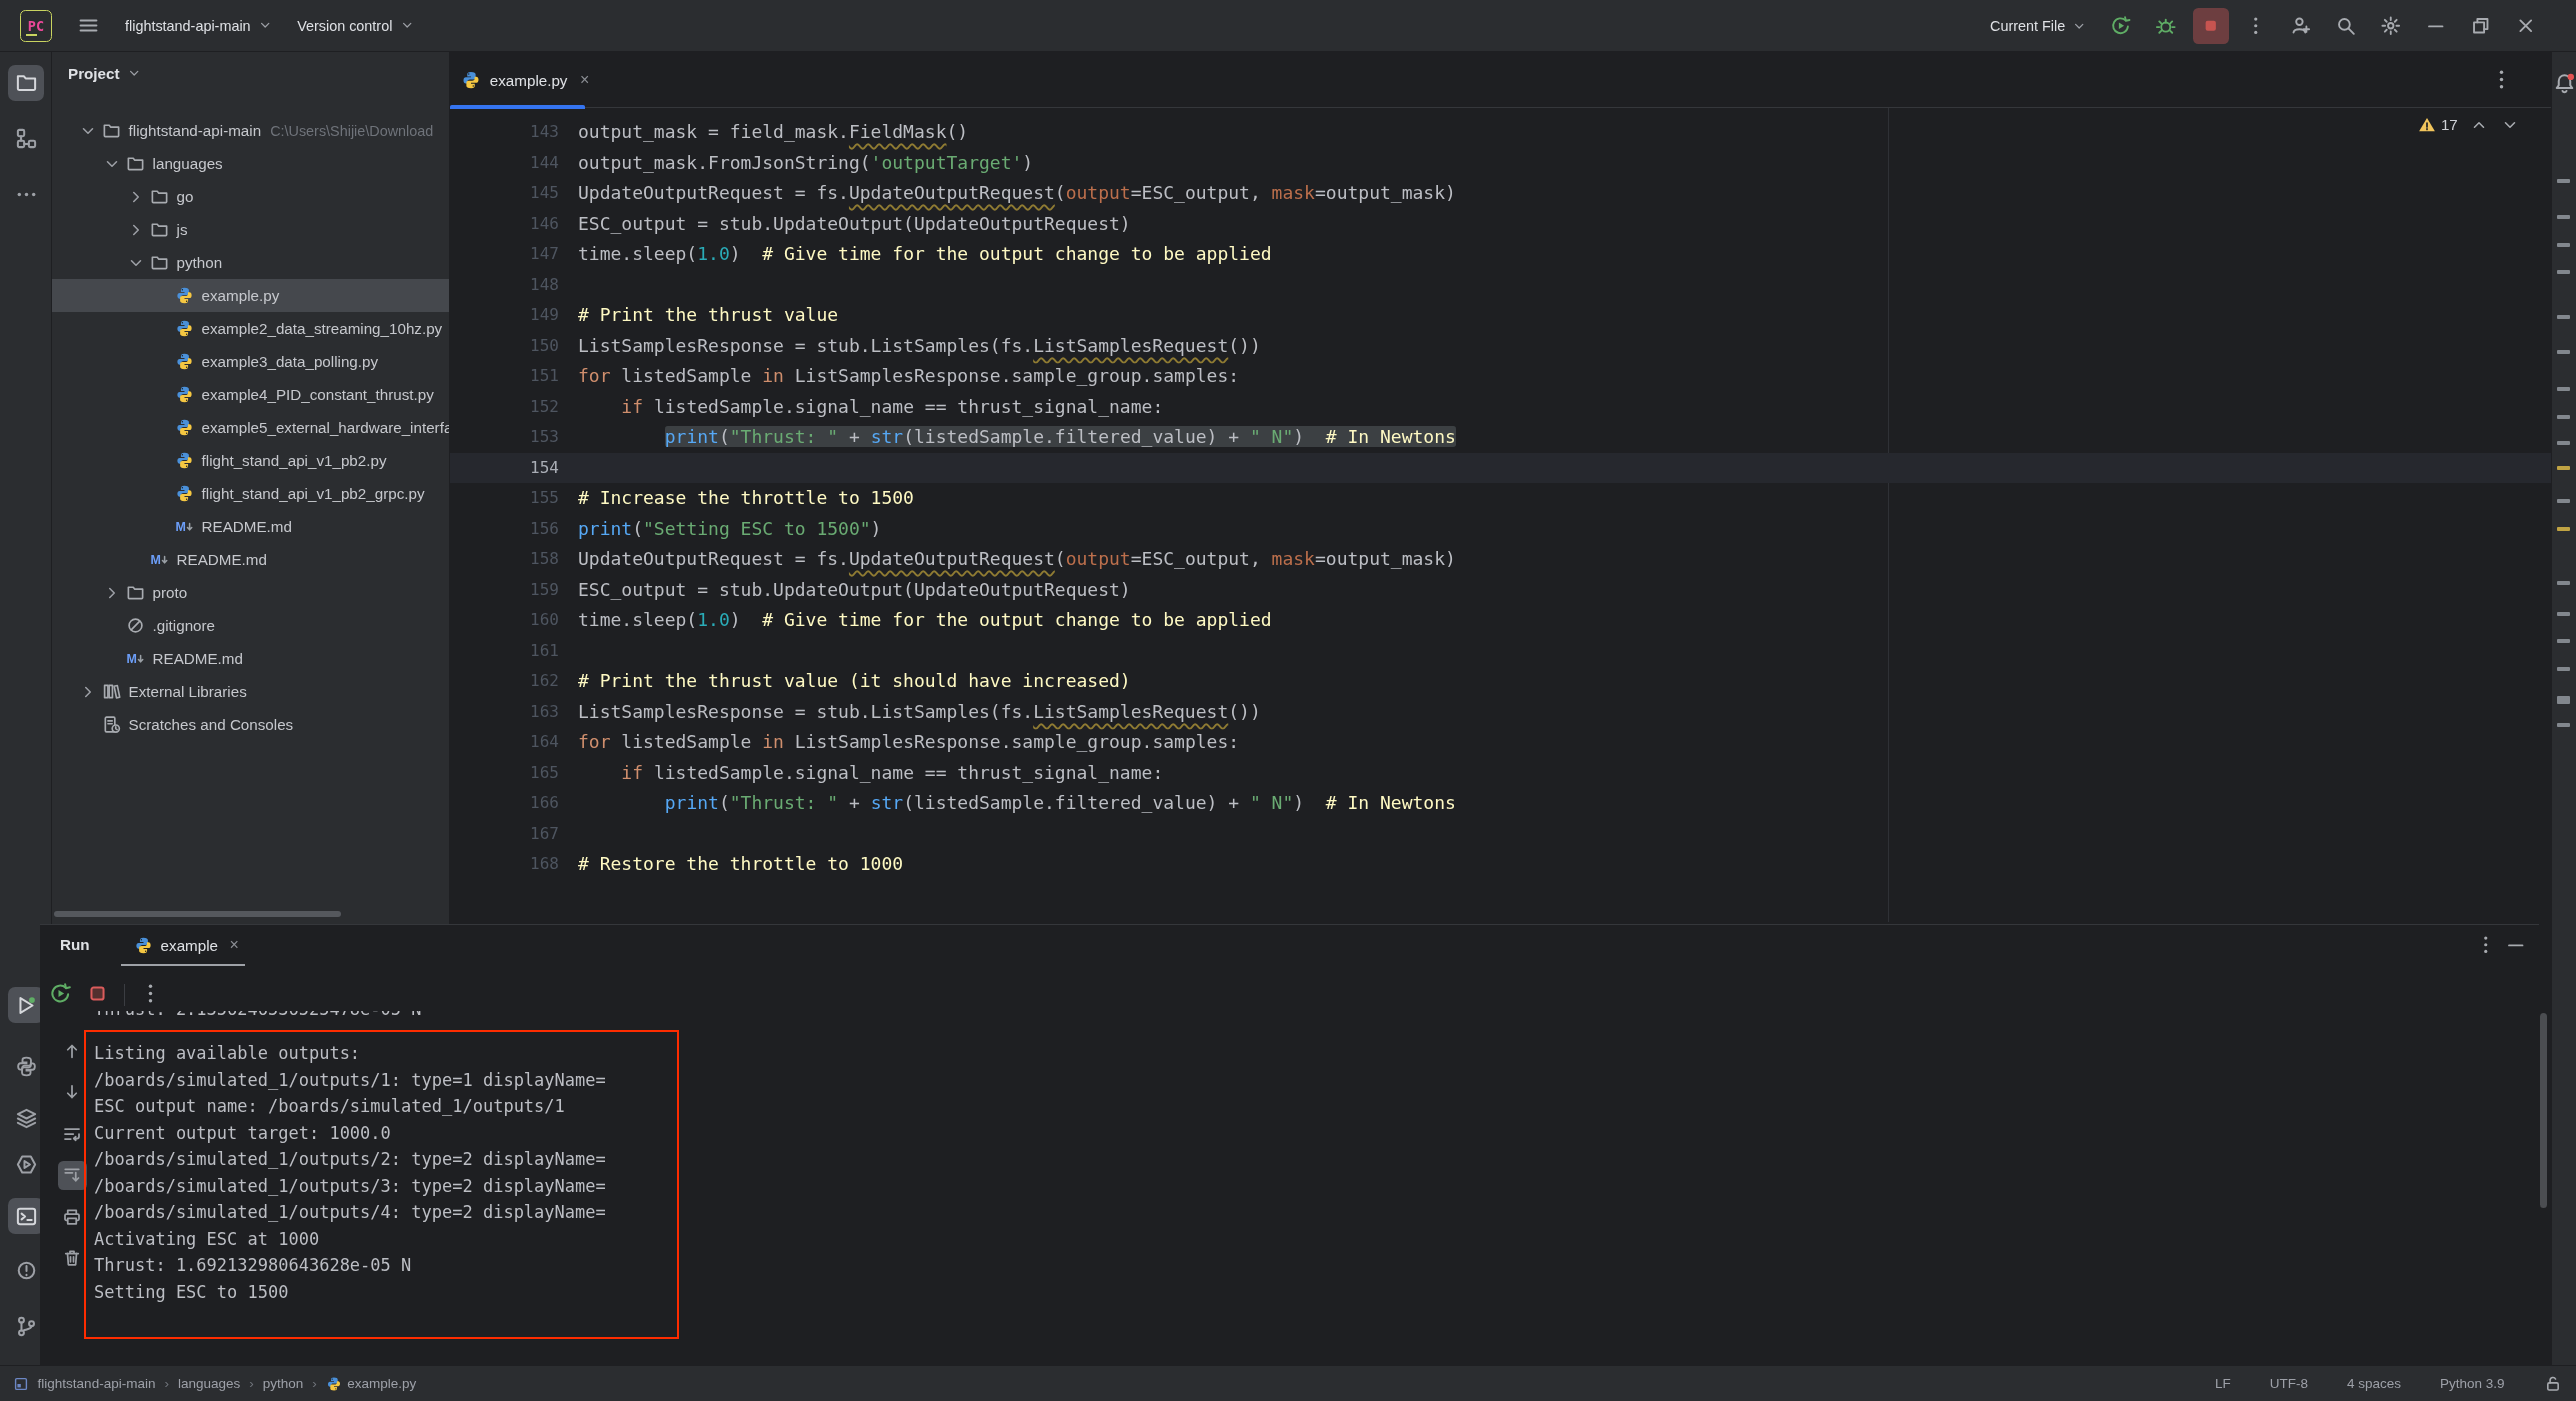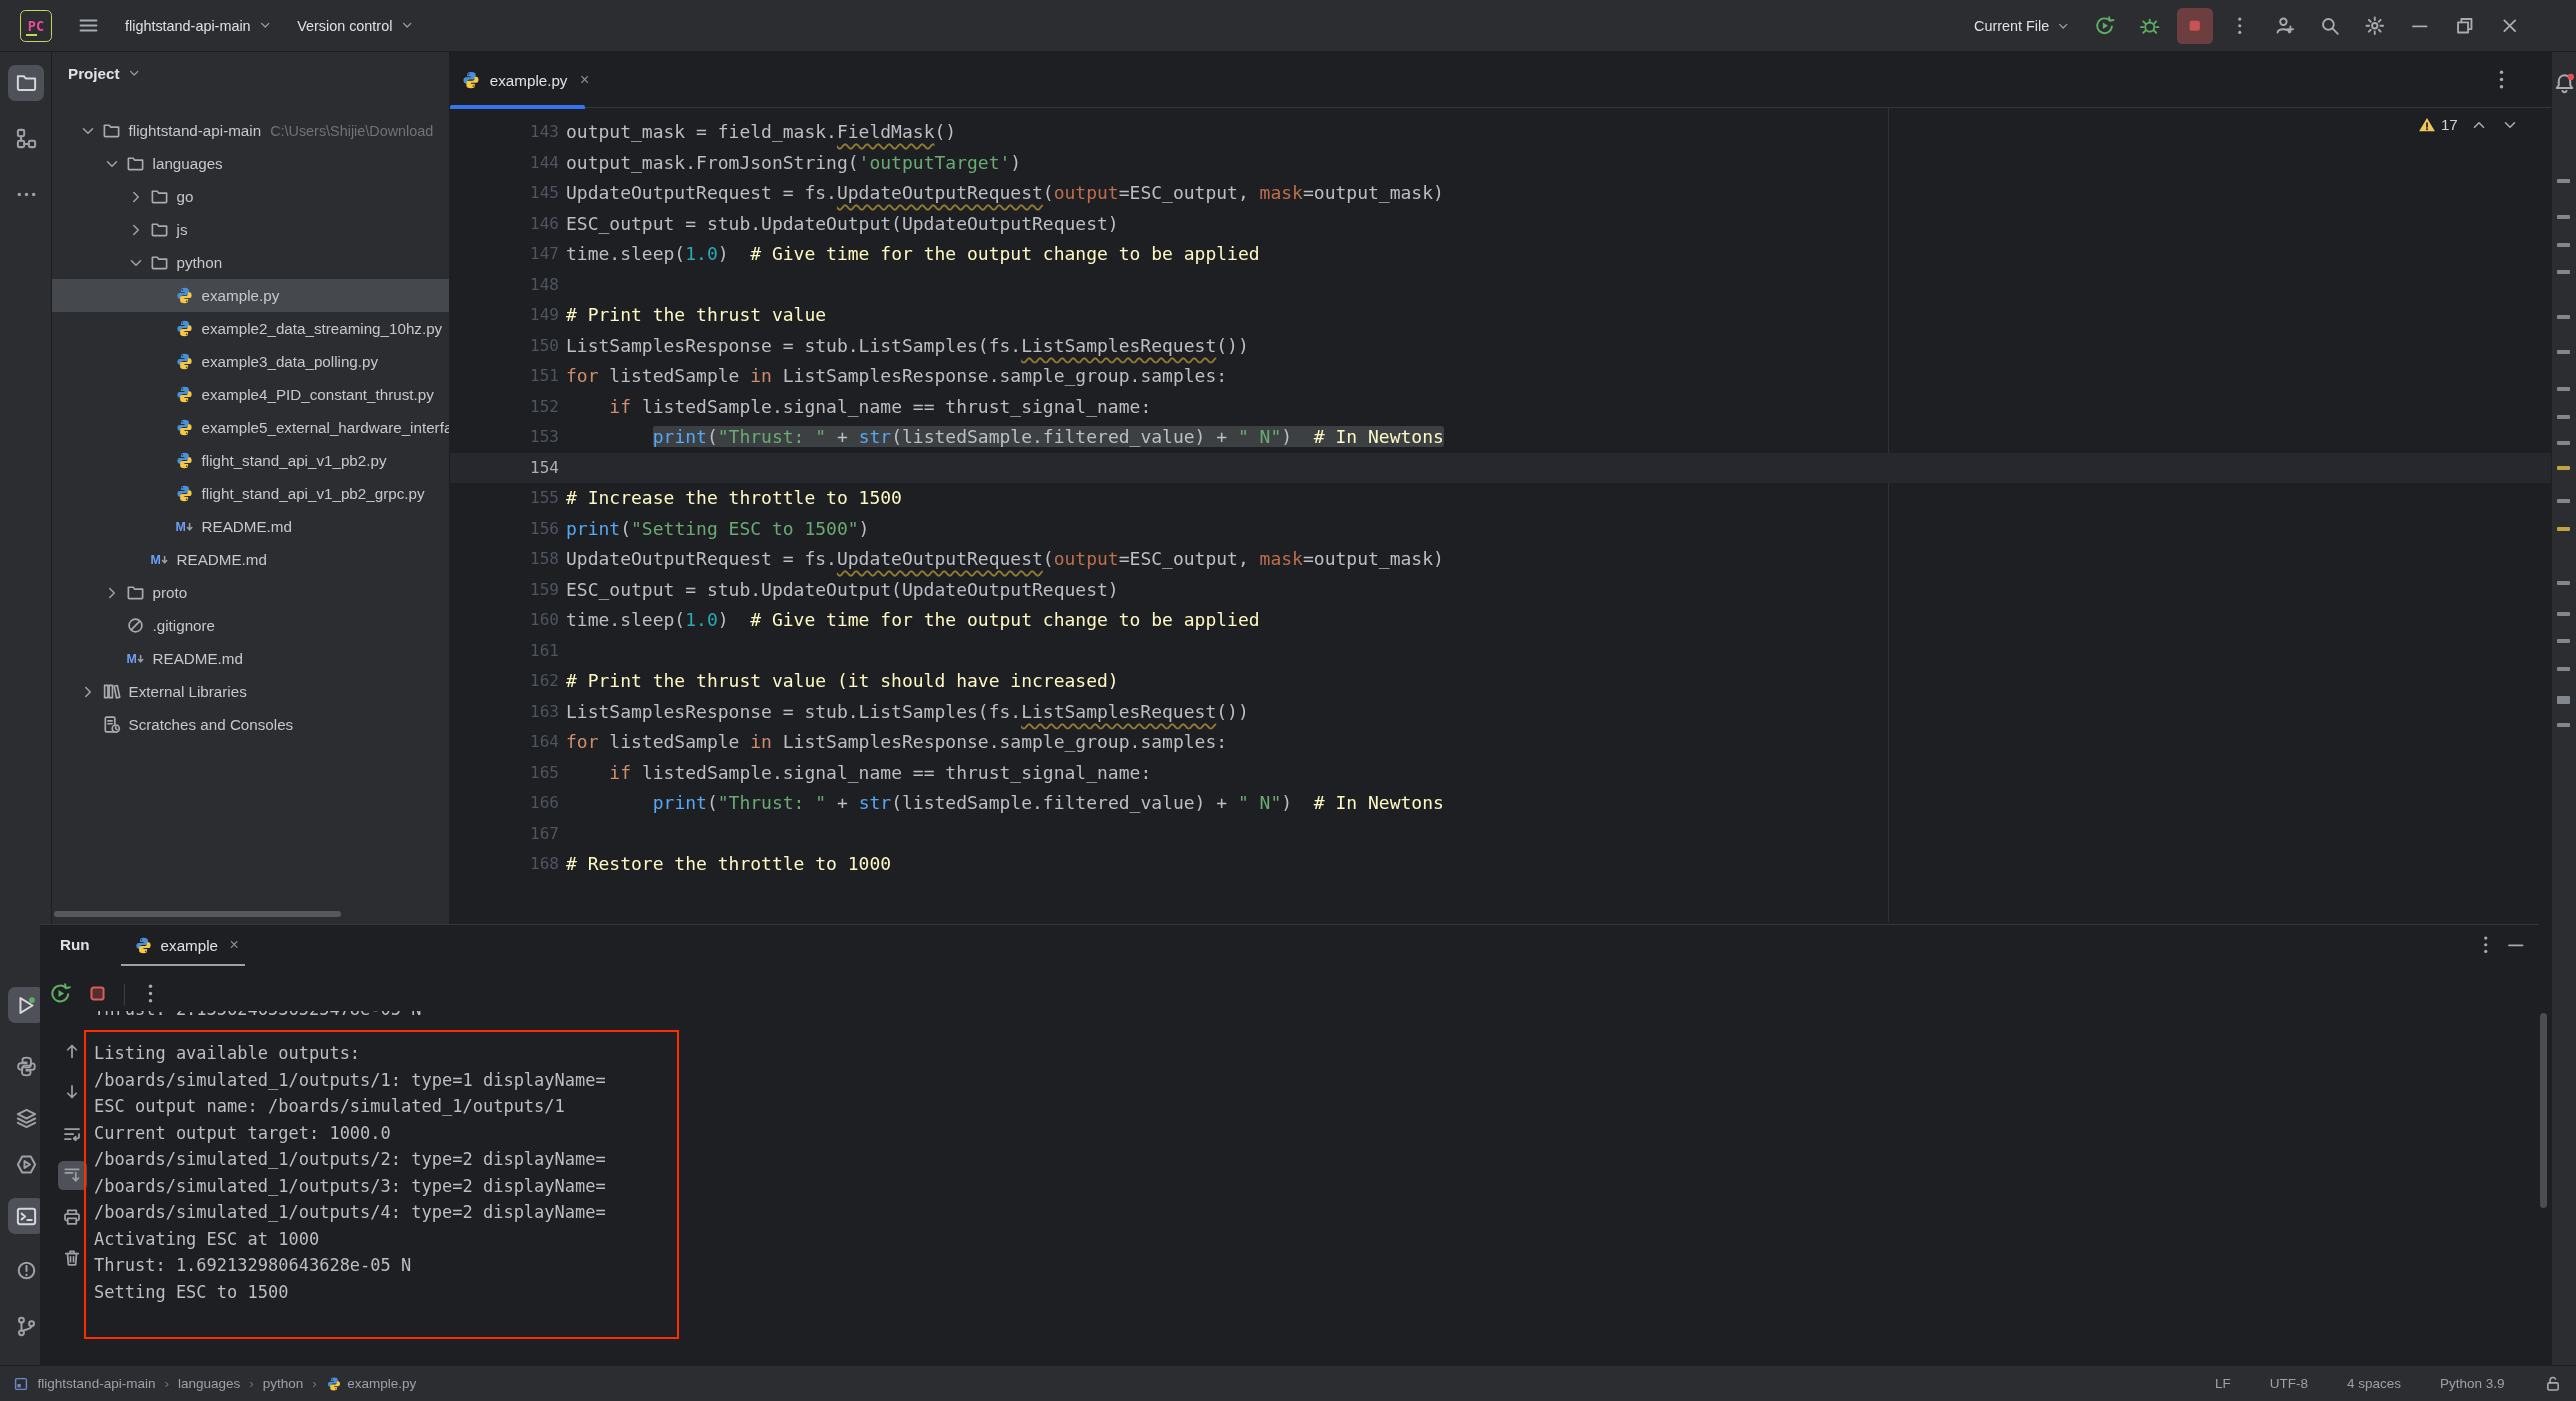--- a/index.html
+++ b/index.html
@@ -7,21 +7,21 @@
     font-family:"Liberation Sans",sans-serif; color:#bcbec4; }
   .ic { display:inline-flex; align-items:center; justify-content:center; color:#a8abb0; }
   .ic svg { width:100%; height:100%; }
 
   
   #titlebar { position:absolute; left:0; top:0; width:2576px; height:52px; background:#2b2d30;
     border-bottom:0.9px solid #1e1f22; display:flex; align-items:center; }
   #tb-left { display:flex; align-items:center; gap:25px; padding-left:20px; }
   .tb-menu-item { display:flex; align-items:center; gap:7.2px; font-size:14.4px; color:#dfe1e5; cursor:default; }
   .tb-chev { color:#9da0a6; }
-  #tb-right { position:absolute; right:48px; top:0; height:52px; display:flex; align-items:center; gap:9px; }
+  #tb-right { position:absolute; right:32px; top:0; height:52px; display:flex; align-items:center; gap:9px; }
   .tb-btn { width:36px; height:36px; border-radius:5.4px; display:flex; align-items:center; justify-content:center; }
   .tb-btn .ic { width:21.5px; height:21.5px; }
   .tb-btn.red-active { background:rgba(219,92,92,.38); }
   #pycharm-logo { width:32px; height:32px; border:1.8px solid #c9d460; border-radius:5.4px; color:#ec4899;
     font-size:13.5px; font-weight:bold; display:flex; align-items:center; justify-content:center;
     font-family:"DejaVu Sans Mono",monospace; letter-spacing:0; position:relative; }
   #pycharm-logo::after { content:""; position:absolute; left:5.4px; bottom:4.5px; width:10.8px; height:1.8px; background:#c9d460; }
 
   
   #leftstrip { position:absolute; left:0; top:52px; width:52px; height:1313px; background:#2b2d30;
@@ -54,21 +54,21 @@
   .etab-close { color:#8b8e94; font-size:16px; margin-left:3.6px; }
   .etab-underline { position:absolute; left:0; bottom:-0.9px; width:135px; height:3.6px; background:#3574f0; border-radius:1.8px 1.8px 0 0; }
   #tab-kebab { position:absolute; right:38px; top:16px; width:23px; height:23px; }
   #inspect-widget { position:absolute; right:32px; top:59px; height:27px; display:flex; align-items:center; gap:12.6px; font-size:15.2px; color:#ced0d6; }
   #inspect-widget .ic { width:18px; height:18px; }
   #code { position:absolute; left:0; top:65px; width:100%; }
   .code-line { position:relative; height:30.5px; line-height:30.5px; white-space:pre;
     font-family:"DejaVu Sans Mono",monospace; font-size:18px; }
   .code-line .num { position:absolute; left:0; top:0; width:109px; text-align:right; color:#4e5560;
     font-size:16px; font-family:"DejaVu Sans Mono",monospace; }
-  .code-line .segs { position:absolute; left:116px; top:0;text-align:right; }
+  .code-line .segs { position:absolute; left:128px; top:0;text-align:right; }
   .code-line.caret { background:#26282e; }
   .code-line.caret .num { color:#a9adb5; }
   .hlbox { background:#3c4043; border-radius:2.7px; }
   .pl { color:#bcbec4; } .kw { color:#cf8e6d; } .st { color:#6aab73; } .nu { color:#2aacb8; }
   .cm { color:#fef9c3; } .fn { color:#56a8f5; } .na { color:#bc6f4c; }
   .wv { color:#bcbec4; text-decoration:underline wavy #8f7b32; text-decoration-thickness:1.8px;
     text-underline-offset:4.5px; text-decoration-skip-ink:none; }
   #wrap-guide { position:absolute; left:1438px; top:56px; width:0.9px; height:814px; background:#2f3136; }
 
   

